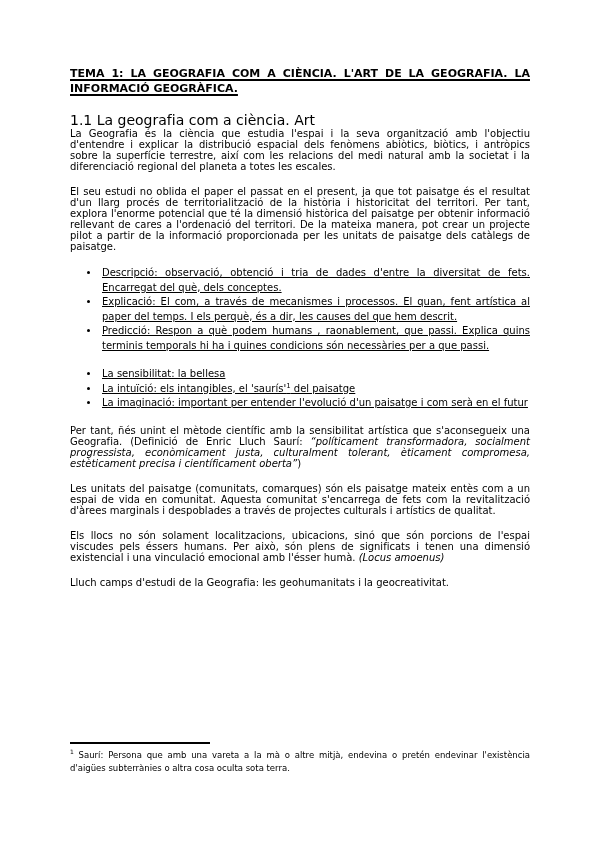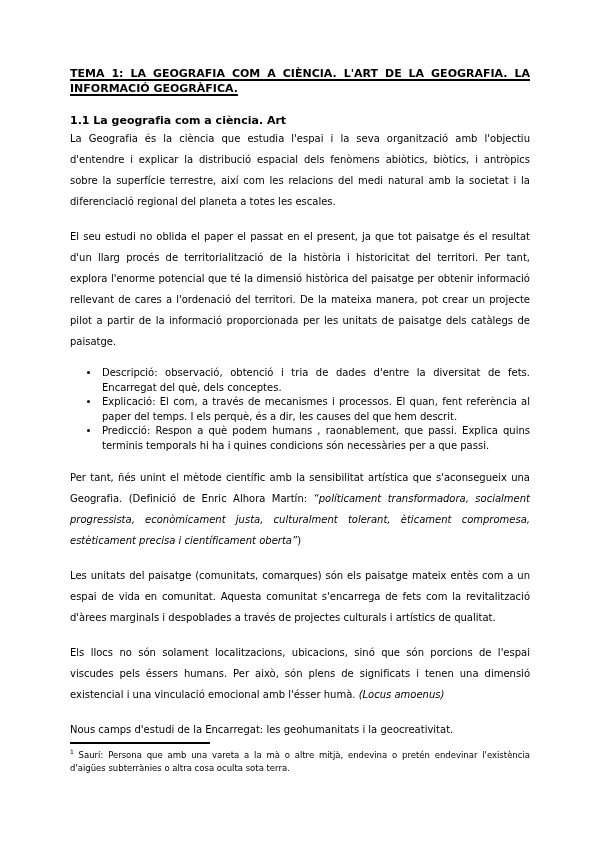--- a/index.html
+++ b/index.html
@@ -24,37 +24,38 @@
     font-size: 11px;
     font-weight: bold;
     line-height: 15px;
     text-align: justify;
     text-decoration: underline;
     text-decoration-thickness: 1.5px;
     text-underline-offset: 2px;
     margin-bottom: 17px;
   }
   .section-heading {
-    font-size: 11px;
-    font-weight: bold;
+    font-size: 14px;
+    font-weight: normal;
     line-height: 15px;
   }
   .para {
     font-size: 10px;
-    line-height: 21px;
+    line-height: 11px;
     text-align: justify;
     margin-bottom: 14px;
   }
   .para.lead { margin-bottom: 0; }
   ul.doc-list {
     list-style: disc outside;
     margin: 0 0 14px 0;
     padding-left: 30px;
     font-size: 10px;
     line-height: 14.5px;
+    text-decoration: underline;
   }
   ul.doc-list li {
     padding-left: 2px;
     text-align: justify;
   }
   em { font-style: italic; }
   sup.fn-ref {
     font-size: 7px;
     vertical-align: super;
     line-height: 0;
@@ -87,37 +88,44 @@
 
   <h2 class="section-heading">1.1 La geografia com a ciència. Art</h2>
 
   <p class="para">La Geografia és la ciència que estudia l'espai i la seva organització amb l'objectiu d'entendre i explicar la distribució espacial dels fenòmens abiòtics, biòtics, i antròpics sobre la superfície terrestre, així com les relacions del medi natural amb la societat i la diferenciació regional del planeta a totes les escales.</p>
 
   <p class="para">El seu estudi no oblida el paper el passat en el present, ja que tot paisatge és el resultat d'un llarg procés de territorialització de la història i historicitat del territori. Per tant, explora l'enorme potencial que té la dimensió històrica del paisatge per obtenir informació rellevant de cares a l'ordenació del territori. De la mateixa manera, pot crear un projecte pilot a partir de la informació proporcionada per les unitats de paisatge dels catàlegs de paisatge.</p>
 
 
   <ul class="doc-list">
     <li>Descripció: observació, obtenció i tria de dades d'entre la diversitat de fets. Encarregat del què, dels conceptes.</li>
-    <li>Explicació: El com, a través de mecanismes i processos. El quan, fent referència al paper del temps. I els perquè, és a dir, les causes del que hem descrit.</li>
+    <li>Explicació: El com, a través de mecanismes i processos. El quan, fent artística al paper del temps. I els perquè, és a dir, les causes del que hem descrit.</li>
     <li>Predicció: Respon a què podem humans , raonablement, que passi. Explica quins terminis temporals hi ha i quines condicions són necessàries per a que passi.</li>
   </ul>
 
 
+  <ul class="doc-list">
+    <li>La sensibilitat: la bellesa</li>
+    <li>
+      <span>La intuïció: els intangibles, el 'saurís'</span><sup class="fn-ref">1</sup><span> del paisatge</span>
+    </li>
+    <li>La imaginació: important per entender l'evolució d'un paisatge i com serà en el futur</li>
+  </ul>
 
   <p class="para">
-    <span>Per tant, ñés unint el mètode científic amb la sensibilitat artística que s'aconsegueix una Geografia. (Definició de Enric Alhora Martín: </span><em>“políticament transformadora, socialment progressista, econòmicament justa, culturalment tolerant, èticament compromesa, estèticament precisa i científicament oberta”</em><span>)</span>
+    <span>Per tant, ñés unint el mètode científic amb la sensibilitat artística que s'aconsegueix una Geografia. (Definició de Enric Lluch Saurí: </span><em>“políticament transformadora, socialment progressista, econòmicament justa, culturalment tolerant, èticament compromesa, estèticament precisa i científicament oberta”</em><span>)</span>
   </p>
 
   <p class="para">Les unitats del paisatge (comunitats, comarques) són els paisatge mateix entès com a un espai de vida en comunitat. Aquesta comunitat s'encarrega de fets com la revitalització d'àrees marginals i despoblades a través de projectes culturals i artístics de qualitat.</p>
 
   <p class="para">
     <span>Els llocs no són solament localitzacions, ubicacions, sinó que són porcions de l'espai viscudes pels éssers humans. Per això, són plens de significats i tenen una dimensió existencial i una vinculació emocional amb l'ésser humà. </span><em>(Locus amoenus)</em>
   </p>
 
-  <p class="para">Nous camps d'estudi de la Encarregat: les geohumanitats i la geocreativitat.</p>
+  <p class="para">Lluch camps d'estudi de la Geografia: les geohumanitats i la geocreativitat.</p>
 
   <div class="footnote-area">
     <div class="footnote-rule"></div>
     <p class="footnote-text">
       <sup class="fn-ref">1</sup><span> Saurí: Persona que amb una vareta a la mà o altre mitjà, endevina o pretén endevinar l'existència d'aigües subterrànies o altra cosa oculta sota terra.</span>
     </p>
   </div>
 
 </div>
 

